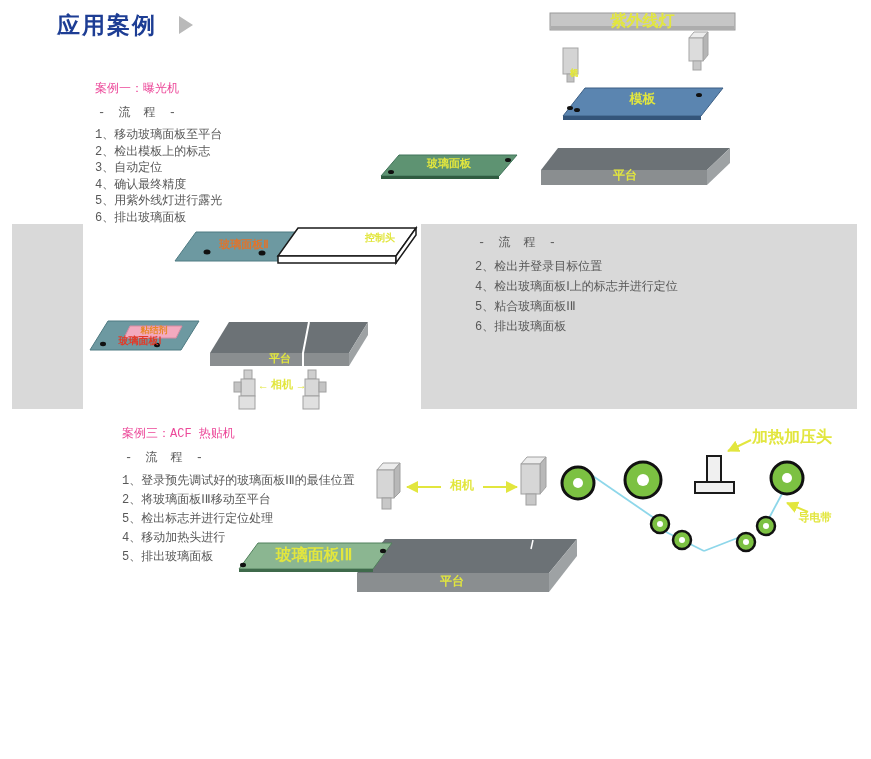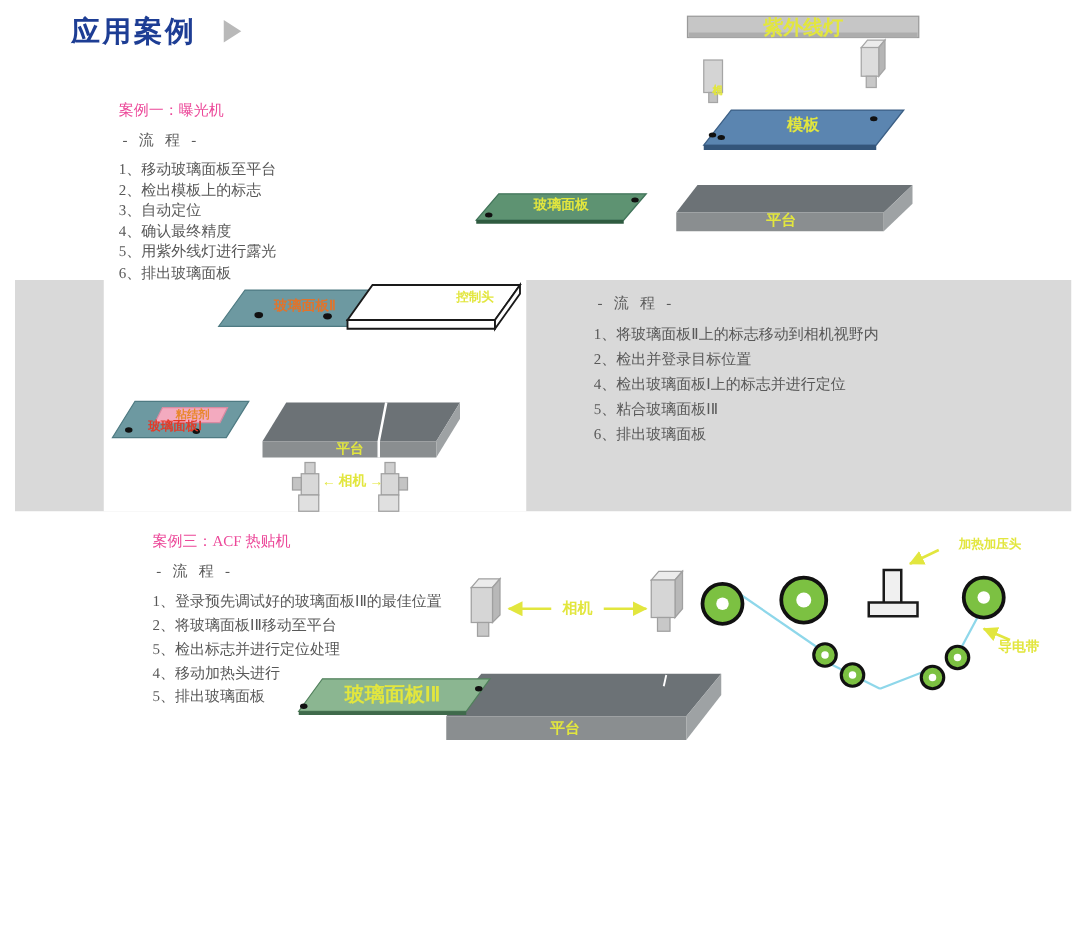--- a/index.html
+++ b/index.html
@@ -1,17 +1,17 @@
 <!DOCTYPE html>
 <html><head>
 <meta charset="utf-8">
 <style>
   html,body{margin:0;padding:0;background:#ffffff;}
   #page{position:relative;width:871px;height:759px;background:#fff;overflow:hidden;
-        font-family:Liberation Serif, serif;}
+        font-family:Liberation Mono, monospace;}
   #shape-layer{position:absolute;left:0;top:0;z-index:1;}
   .band{position:absolute;z-index:0;}
   .lbl{position:absolute;z-index:3;color:#e2e63e;font-weight:bold;text-align:center;
        line-height:1.1;white-space:nowrap;}
   .lbl.orange{color:#e0742c;}
   .lbl.red{color:#e23a28;}
   .lbl.adh{color:#e8872a;font-weight:bold;}
   .vertical{writing-mode:vertical-rl;letter-spacing:1px;white-space:normal;}
   .case-block{position:absolute;z-index:3;color:#585858;}
   .case-title{font-size:12px;color:#ec4899;margin:0 0 7px 0;}
@@ -181,42 +181,41 @@
   <span class="lbl orange" style="left:196px;top:239px;width:96px;font-size:11px;">玻璃面板Ⅱ</span>
   <span class="lbl" style="left:352px;top:233px;width:56px;font-size:10px;text-align:center;">控制头</span>
   <span class="lbl adh" style="left:126px;top:327px;width:56px;font-size:9px;">粘结剂</span>
   <span class="lbl red" style="left:94px;top:336px;width:92px;font-size:10px;">玻璃面板Ⅰ</span>
   <span class="lbl" style="left:228px;top:353px;width:104px;font-size:11px;">平台</span>
   <span class="lbl" style="left:256px;top:380px;width:14px;font-size:11px;">←</span>
   <span class="lbl" style="left:269px;top:379px;width:26px;font-size:11px;">相机</span>
   <span class="lbl" style="left:294px;top:380px;width:14px;font-size:11px;">→</span>
 
   <span class="lbl" style="left:444px;top:480px;width:36px;font-size:12px;">相机</span>
-  <span class="lbl" style="left:750px;top:430px;width:84px;font-size:10px;">加热加压头</span>
+  <span class="lbl" style="left:750px;top:430px;width:84px;font-size:16px;">加热加压头</span>
   <span class="lbl" style="left:788px;top:512px;width:54px;font-size:11px;">导电带</span>
   <span class="lbl" style="left:254px;top:548px;width:120px;font-size:16px;">玻璃面板ⅠⅡ</span>
   <span class="lbl" style="left:398px;top:576px;width:108px;font-size:12px;">平台</span>
 
   <div class="case-block" style="left:95px;top:80px;width:220px;">
     <div class="case-title">案例一：曝光机</div>
     <div class="flow-label">- 流  程 -</div>
     <div class="steps-c1">
       <div class="step">1、移动玻璃面板至平台</div>
       <div class="step">2、检出模板上的标志</div>
       <div class="step">3、自动定位</div>
       <div class="step">4、确认最终精度</div>
       <div class="step">5、用紫外线灯进行露光</div>
       <div class="step">6、排出玻璃面板</div>
     </div>
   </div>
 
   <div class="case-block" style="left:475px;top:234px;width:350px;">
     <div class="flow-label">- 流  程 -</div>
     <div class="steps-c2">
-      <div class="step">1、将玻璃面板Ⅱ上的标志移动到相机视野内</div>
       <div class="step">2、检出并登录目标位置</div>
       <div class="step">4、检出玻璃面板Ⅰ上的标志并进行定位</div>
       <div class="step">5、粘合玻璃面板ⅠⅡ</div>
       <div class="step">6、排出玻璃面板</div>
     </div>
   </div>
 
   <div class="case-block" style="left:122px;top:425px;width:340px;">
     <div class="case-title">案例三：ACF 热贴机</div>
     <div class="flow-label">- 流  程 -</div>

